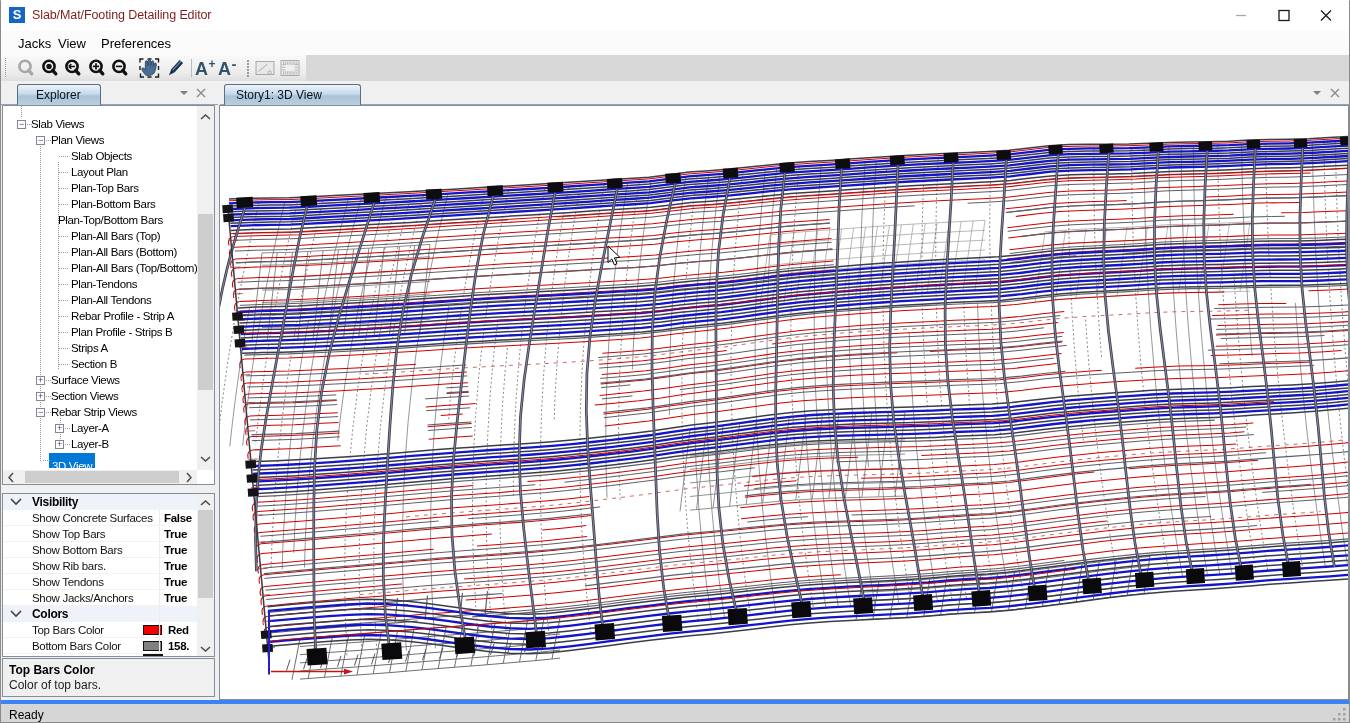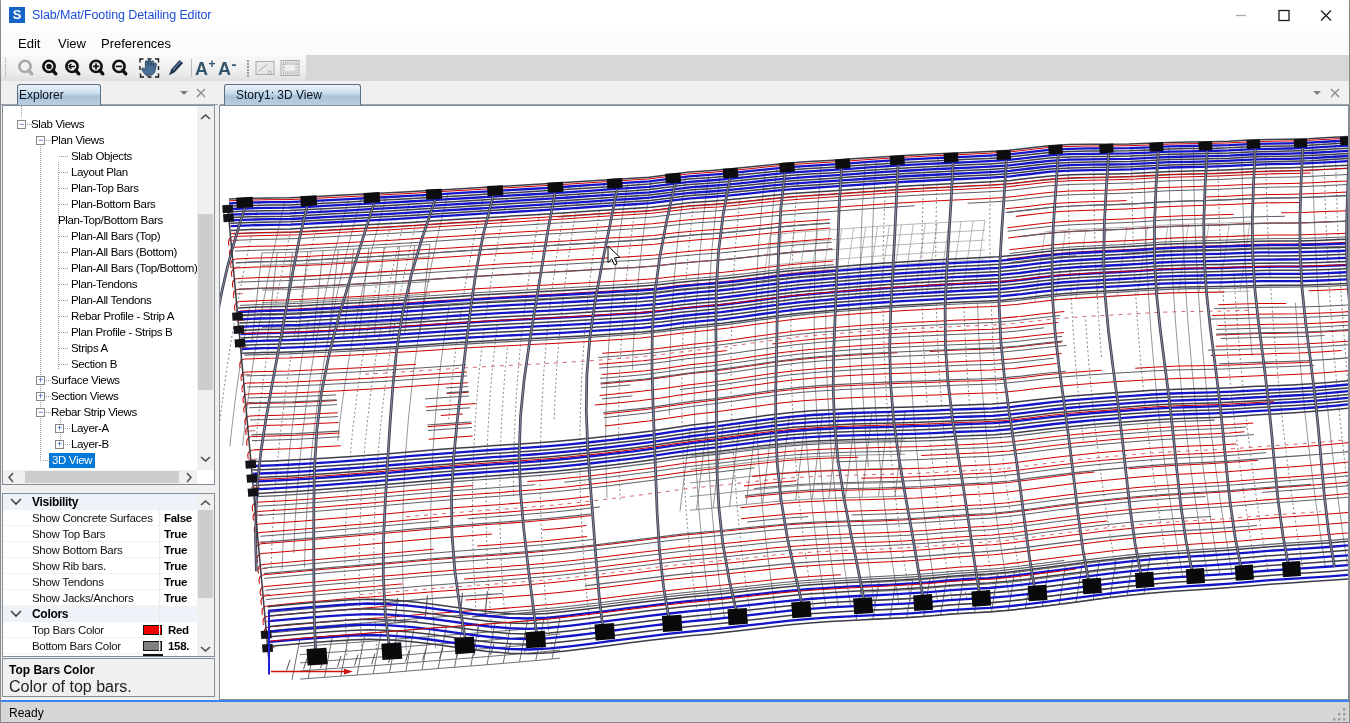--- a/index.html
+++ b/index.html
@@ -1,66 +1,66 @@
 <!DOCTYPE html>
 <html><head><meta charset="utf-8"><style>
 *{margin:0;padding:0;box-sizing:border-box}
 body{width:1350px;height:723px;font-family:"Liberation Sans",sans-serif;background:#fff;position:relative;overflow:hidden}
 .win{position:absolute;inset:0;border:1px solid #8a8a8a;border-top:1px solid #c8c8c8;background:#f0f0f0}
 .titlebar{position:absolute;left:1px;top:0;right:1px;height:31px;background:#fff}
 .applogo{position:absolute;left:8px;top:7px;width:16px;height:16px;background:#1565c8;color:#fff;font-weight:bold;font-size:13px;text-align:center;line-height:16px}
-.title{position:absolute;left:31px;top:8px;font-size:12.5px;letter-spacing:-0.1px;color:#1d4ed8}
+.title{position:absolute;left:31px;top:8px;font-size:12.5px;letter-spacing:-0.1px;color:#7f1d1d}
 .wbtn{position:absolute;top:0;width:46px;height:31px}
 .menubar{position:absolute;left:1px;top:31px;right:1px;height:24px;background:#fbfbfb;font-size:13px}
 .menubar span{position:absolute;top:5px}
 .toolbar{position:absolute;left:1px;top:55px;right:1px;height:26px;background:#d7d7d7}
 .toolstrip{position:absolute;left:0;top:0;width:305px;height:26px;background:linear-gradient(#f9f9f9,#ececec 70%,#dedede)}
 .tabstrip{position:absolute;left:1px;top:81px;right:1px;height:24px;background:#f0f0f0;border-bottom:1px solid #9aa3ab}
 .tab{position:absolute;top:3px;height:21px;background:linear-gradient(180deg,#ecf4fb 0%,#c6d9e9 45%,#a9c3d9 55%,#bacfdf 100%);border:1px solid #5a6f84;border-bottom:none;border-radius:3px 3px 0 0;font-size:12px;color:#08131d;text-align:left;line-height:20px}
 .smallico{position:absolute;color:#8c8c8c;font-size:12px}
 .treebox{position:absolute;left:2px;top:105px;width:213px;height:380px;background:#fff;border:1px solid #828f9a}
 .treecontent{position:absolute;left:0;top:0;width:195px;height:364px;overflow:hidden;font-size:11.5px;letter-spacing:-0.35px}
 .trow{position:absolute;white-space:nowrap;height:15px;line-height:15px;color:#000}
-.trow.sel{background:#0078d7;color:#fff;padding:0 3px}
+.trow.sel{background:#0078d7;color:#fff;padding:6px 3px}
 .ebox{position:absolute;width:9px;height:9px;border:1px solid #868686;background:#fff;color:#2a48c0;font-size:9px;line-height:7px;text-align:center}
 .dotv{position:absolute;width:1px;background-image:repeating-linear-gradient(#9a9a9a 0 1px,transparent 1px 2px)}
 .doth{position:absolute;height:1px;background-image:repeating-linear-gradient(90deg,#9a9a9a 0 1px,transparent 1px 2px)}
 .vsb{position:absolute;right:0;top:0;width:17px;height:364px;background:#f0f0f0}
 .hsb{position:absolute;left:0;bottom:0;height:14px;width:194px;background:#f0f0f0}
 .sbthumb{position:absolute;background:#cdcdcd}
 .props{position:absolute;left:2px;top:493px;width:213px;height:164px;background:#fff;border:1px solid #828f9a;overflow:hidden}
 .phdr{position:absolute;left:0;width:194px;height:16px;background:#eef3f9;font-size:12px;letter-spacing:-0.3px;line-height:16px}
 .phdr b{position:absolute;left:29px}
 .prow{position:absolute;left:0;width:162px;height:16px;font-size:11.5px;letter-spacing:-0.3px;line-height:16px;border-bottom:1px solid #f2f2f2}
 .plabel{position:absolute;left:29px;color:#111}
 .pval{position:absolute;font-weight:bold;color:#000}
 .swatch{position:absolute;left:140px;top:2.5px;width:19px;height:10px;border:1px solid #111}
 .pvline{position:absolute;left:156px;top:16px;width:1px;height:144px;background:#ececec}
 .pscroll{position:absolute;right:0;top:0;width:17px;height:162px;background:#f0f0f0}
 .descbox{position:absolute;left:2px;top:658px;width:213px;height:39px;background:#f0f0f0;border:1px solid #828f9a}
 .rpane{position:absolute;left:219px;top:105px;width:1130px;height:595px;background:#fff;border:1px solid #828f9a}
 .viewport{position:absolute;left:0px;top:0px;width:1128px;height:593px;overflow:hidden;background:#fff}
-.statusbar{position:absolute;left:1px;right:1px;bottom:1px;height:22px;background:#d6d6d6;font-size:12px;border-top:2px solid #3b82f6}
+.statusbar{position:absolute;left:1px;right:1px;bottom:1px;height:22px;background:#d6d6d6;font-size:12px;border-top:4px solid #3b82f6}
 </style></head><body>
 <div class="win"></div>
 <div class="titlebar">
  <div class="applogo">S</div>
  <div class="title">Slab/Mat/Footing Detailing Editor</div>
  <svg class="wbtn" style="right:85px" viewBox="0 0 46 31">
       <path d="M18,15.5 h10" stroke="#a8a8a8" stroke-width="1.3"></path>
     </svg>
  <svg class="wbtn" style="right:42px" viewBox="0 0 46 31">
       <rect x="18" y="10.5" width="10" height="10" fill="none" stroke="#1a1a1a" stroke-width="1.3"></rect>
     </svg>
  <svg class="wbtn" style="right:0px" viewBox="0 0 46 31">
       <path d="M18,10.5 l10,10 M28,10.5 l-10,10" stroke="#1a1a1a" stroke-width="1.3"></path>
     </svg>
 </div>
 <div class="menubar">
-    <span style="left:17px">Edit</span>
+    <span style="left:17px">Jacks</span>
     <span style="left:57px">View</span>
     <span style="left:100px">Preferences</span>
   </div>
 <div class="toolbar">
  <div class="toolstrip"></div>
  <div class="dotv" style="left:4px;top:3px;height:20px"></div>
  <svg width="320" height="26" viewBox="0 0 320 26" style="position:absolute;left:0;top:0">
       <g stroke="#a8a8a8" fill="none">
         <circle cx="24.0" cy="11.4" r="5.6" stroke-width="2.6"></circle>
         <path d="M27.7,15.4 L30.8,18.8" stroke-width="3.4" stroke-linecap="round"></path>
@@ -130,21 +130,21 @@
         <rect x="281" y="9.2" width="3.4" height="1" fill="#a8a8a8"></rect>
         <rect x="293.8" y="9.2" width="3.4" height="1" fill="#a8a8a8"></rect>
         <rect x="281" y="11.8" width="3.4" height="1" fill="#a8a8a8"></rect>
         <rect x="293.8" y="11.8" width="3.4" height="1" fill="#a8a8a8"></rect>
         <rect x="281" y="14.4" width="3.4" height="1" fill="#a8a8a8"></rect>
         <rect x="293.8" y="14.4" width="3.4" height="1" fill="#a8a8a8"></rect>
       </g>
     </svg>
 </div>
 <div class="tabstrip">
- <div class="tab" style="left:16px;width:84px;padding-left:1px">Explorer</div>
+ <div class="tab" style="left:16px;width:84px;padding-left:18px">Explorer</div>
  <svg class="smallico" style="left:178px;top:8px" width="10" height="8">
       <path d="M1,2 l4,4 l4,-4 z" fill="#808080"></path>
     </svg>
  <svg class="smallico" style="left:195px;top:7px" width="10" height="10">
       <path d="M1,1 l8,8 M9,1 l-8,8" stroke="#8c8c8c" stroke-width="1.4"></path>
     </svg>
  <div style="position:absolute;left:217px;top:0;width:2px;height:24px;background:#f0f0f0"></div>
  <div class="tab" style="left:223px;width:137px;padding-left:11px">Story1: 3D View</div>
  <svg class="smallico" style="left:1311px;top:8px" width="10" height="8">
       <path d="M1,2 l4,4 l4,-4 z" fill="#808080"></path>
@@ -284,21 +284,21 @@
         <path d="M1,5 L5.5,1 L10,5" stroke="#505050" stroke-width="1.6" fill="none"></path>
       </svg>
    <div class="sbthumb" style="left:1px;top:16px;width:15px;height:88px"></div>
    <svg width="11" height="6" style="position:absolute;left:3px;top:152px">
         <path d="M1,1 L5.5,5 L10,1" stroke="#505050" stroke-width="1.6" fill="none"></path>
       </svg>
  </div>
 </div>
 <div class="descbox">
  <div style="position:absolute;left:6px;top:4px;font-size:12px;font-weight:bold">Top Bars Color</div>
- <div style="position:absolute;left:6px;top:19px;font-size:16px;color:#222">Color of top bars.</div>
+ <div style="position:absolute;left:6px;top:19px;font-size:12px;color:#222">Color of top bars.</div>
 </div>
 <div class="rpane">
     <div class="viewport">
       <svg width="1128" height="593" viewBox="0 0 1128 593" style="position:absolute;left:0;top:0">
 <path d="M42.0,146.9 L72.0,146.3 L102.0,144.7 L132.0,143.1 L162.0,141.4 L192.0,139.6 L210.0,138.4" fill="none" stroke="#7d7d7d" stroke-width="0.90"></path>
 <path d="M42.0,159.3 L72.0,158.7 L102.0,157.1 L132.0,155.5 L162.0,153.8 L192.0,151.9 L210.0,150.7" fill="none" stroke="#7d7d7d" stroke-width="0.90"></path>
 <path d="M42.0,171.7 L72.0,171.1 L102.0,169.5 L132.0,167.9 L162.0,166.2 L192.0,164.3 L210.0,163.1" fill="none" stroke="#7d7d7d" stroke-width="0.90"></path>
 <path d="M42.0,184.1 L72.0,183.5 L102.0,181.9 L132.0,180.3 L162.0,178.6 L192.0,176.7 L210.0,175.5" fill="none" stroke="#7d7d7d" stroke-width="0.90"></path>
 <path d="M42.0,196.5 L72.0,195.9 L102.0,194.3 L132.0,192.7 L162.0,191.1 L192.0,189.2 L210.0,187.9" fill="none" stroke="#7d7d7d" stroke-width="0.90"></path>
 <path d="M42.0,209.0 L72.0,208.3 L102.0,206.8 L132.0,205.3 L162.0,203.6 L192.0,201.7 L210.0,200.5" fill="none" stroke="#7d7d7d" stroke-width="0.90"></path>

